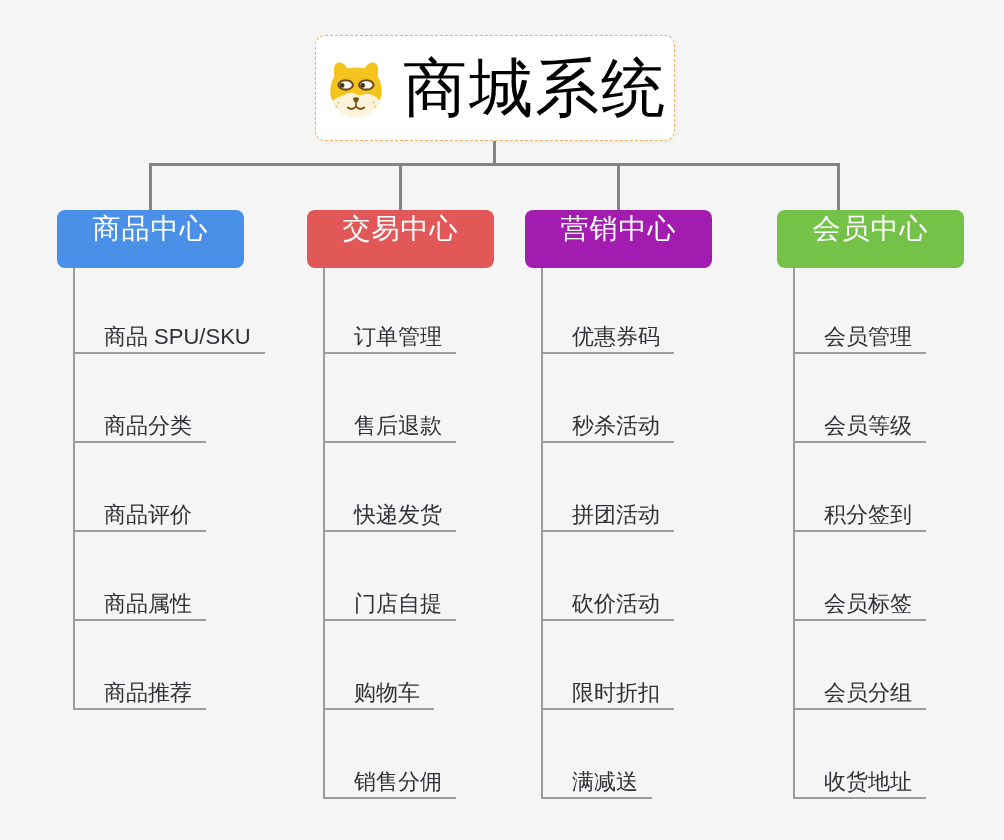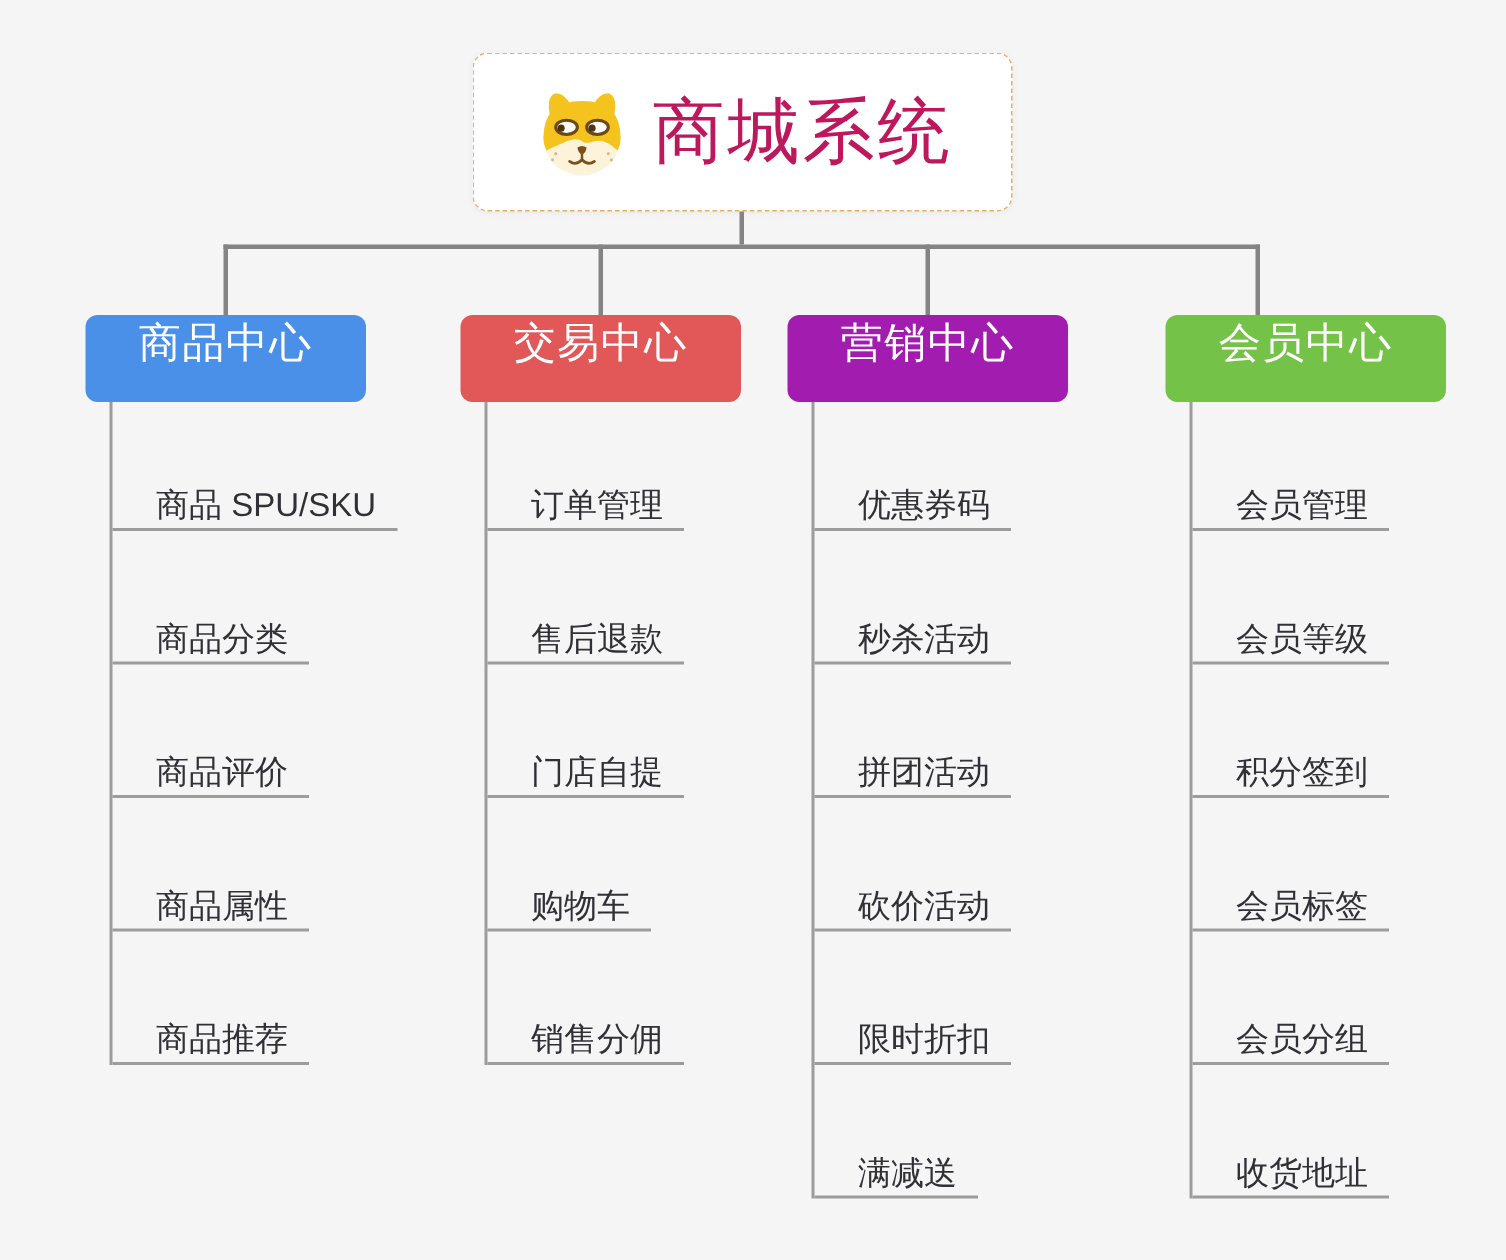--- a/index.html
+++ b/index.html
@@ -24,23 +24,23 @@
     background:#ffffff;
     border:1px dashed #eab05e;
     border-radius:10px;
     display:flex;
     align-items:center;
     justify-content:center;
     gap:14px;
     box-shadow:0 1px 4px rgba(0,0,0,0.05);
   }
   .root-label{
-    font-size:48px;
+    font-size:64px;
     letter-spacing:2px;
-    color:#be185d;
+    color:#000000;
     white-space:nowrap;
   }
   .dog{width:66px;height:62px;display:block;flex:0 0 auto;}
 
   
   .conn{position:absolute;background:#848484;}
   .conn-stub {left:493px;top:141px;width:3px;height:22px;}
   .conn-hline{left:149px;top:163px;width:691px;height:3px;}
   .conn-drop {top:163px;width:3px;height:49px;}
   .drop-0{left:149px;}
@@ -157,20 +157,23 @@
         <span class="branch-label">交易中心</span>
       </div>
       <div class="leaf-list">
           <div class="leaf">
             <span class="leaf-label">订单管理</span>
           </div>
           <div class="leaf">
             <span class="leaf-label">售后退款</span>
           </div>
           <div class="leaf">
+            <span class="leaf-label">快递发货</span>
+          </div>
+          <div class="leaf">
             <span class="leaf-label">门店自提</span>
           </div>
           <div class="leaf">
             <span class="leaf-label">购物车</span>
           </div>
           <div class="leaf">
             <span class="leaf-label">销售分佣</span>
           </div>
         </div>
     </div>

